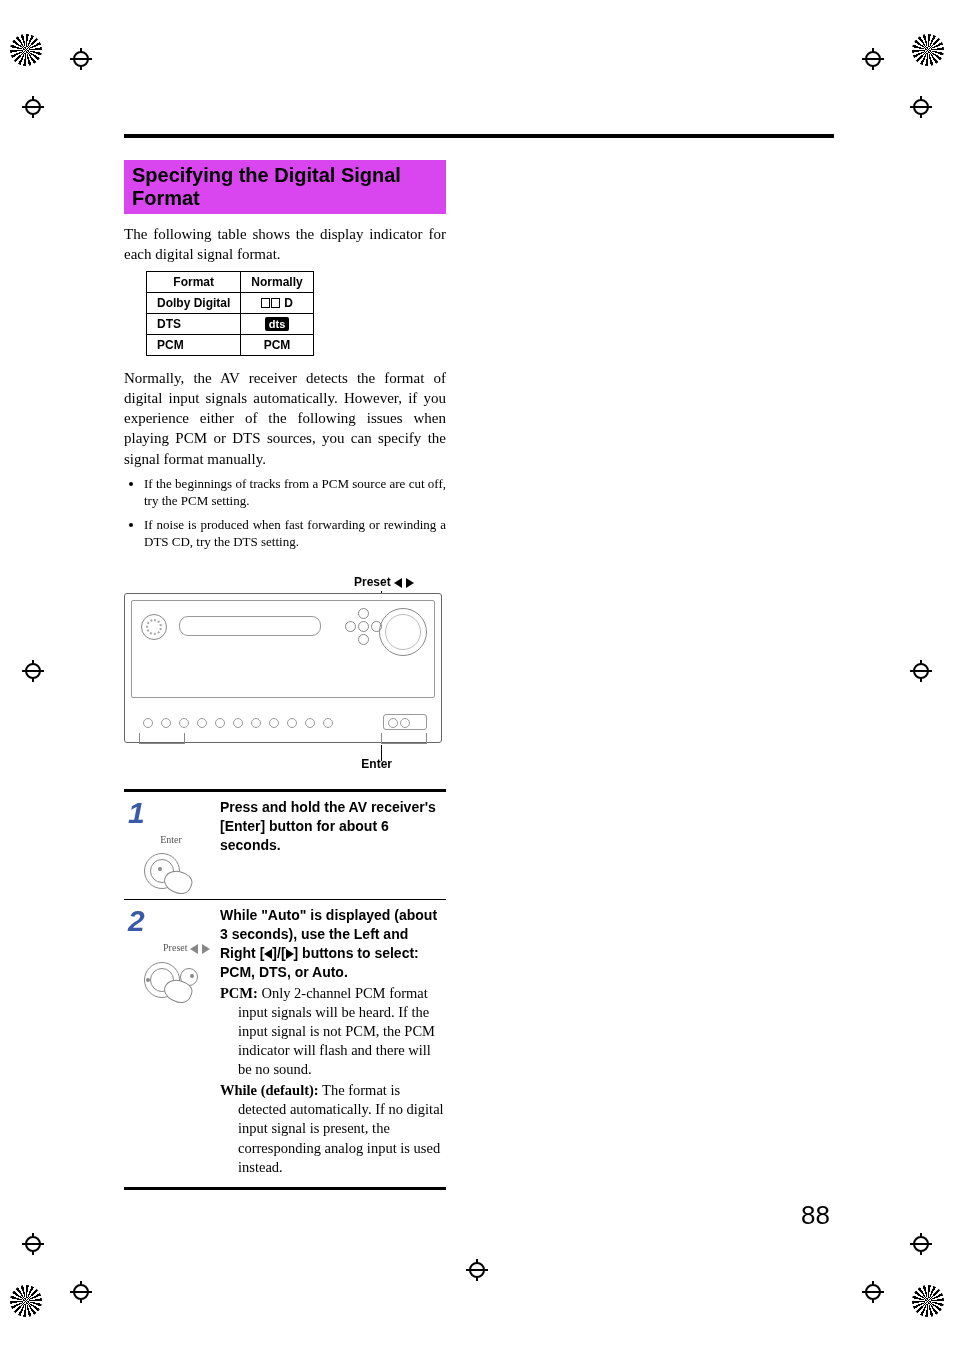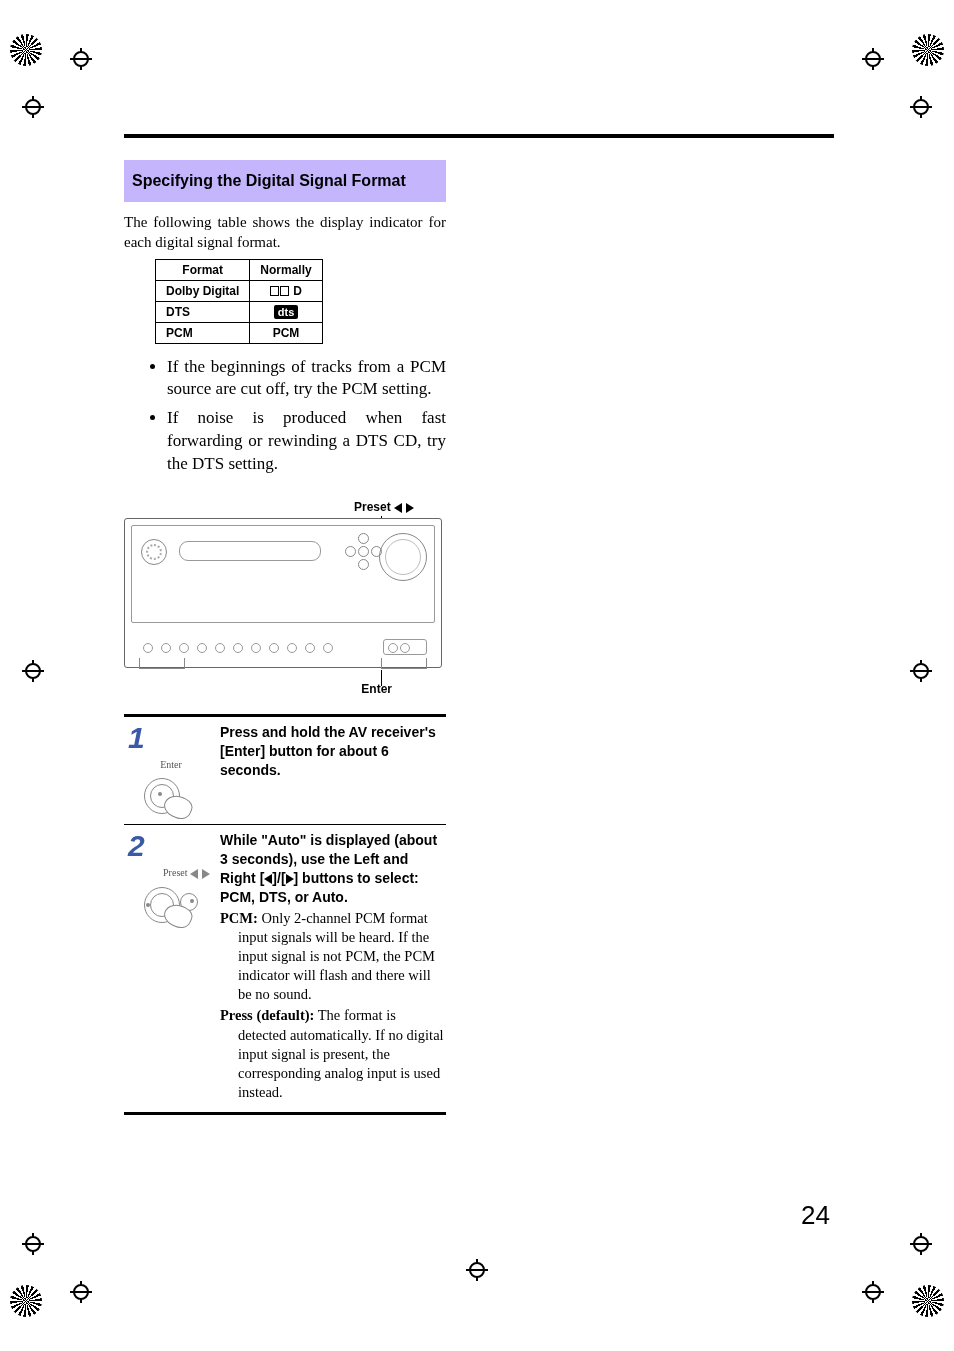--- a/index.html
+++ b/index.html
@@ -13,34 +13,34 @@
   .cross::before,.cross::after{content:"";position:absolute;background:#000;}
   .cross::before{left:50%;top:0;width:2px;height:100%;transform:translateX(-50%);}
   .cross::after{top:50%;left:0;height:2px;width:100%;transform:translateY(-50%);}
   .cross .ring{position:absolute;inset:3px;border:2px solid #000;border-radius:50%;background:#fff;}
   
   .page{position:absolute;left:124px;top:128px;width:710px;}
   .col{width:322px;} 
   .pg-title{font-family:Arial,Helvetica,sans-serif;font-weight:bold;font-size:20px;}
   .pg-title .cont{font-weight:normal;font-style:italic;}
   .rule-thick{border:0;border-top:4px solid #000;margin:6px 0 22px 0;}
-  .subhead{background:#c4b5fd;font-family:Arial,Helvetica,sans-serif;font-weight:bold;
-    font-size:16px;padding:12px 8px;display:inline-block;width:306px;}
+  .subhead{background:#d946ef;font-family:Arial,Helvetica,sans-serif;font-weight:bold;
+    font-size:20px;padding:4px 8px;display:inline-block;width:306px;}
   .intro{font-size:15px;line-height:1.35;margin:10px 0 6px 0;text-align:justify;}
   
-  table.fmt{border-collapse:collapse;margin:4px 0 12px 31px;font-family:Arial,Helvetica,sans-serif;font-size:12px;}
+  table.fmt{border-collapse:collapse;margin:4px 0 12px 22px;font-family:Arial,Helvetica,sans-serif;font-size:12px;}
   table.fmt th,table.fmt td{border:1px solid #000;padding:3px 10px;text-align:center;font-weight:bold;}
   table.fmt td.lbl{text-align:left;}
   .dolby{font-family:Arial,Helvetica,sans-serif;font-weight:bold;letter-spacing:0;}
   .sq{display:inline-block;width:7px;height:8px;border:1.6px solid #000;margin-right:1px;vertical-align:-1px;}
   .dts-badge{display:inline-block;background:#000;color:#fff;font-weight:bold;font-size:11px;
     padding:0 4px;border-radius:2px;line-height:14px;}
   .body-p{font-size:15px;line-height:1.35;margin:0 0 6px 0;text-align:justify;}
   ul.bul{margin:4px 0 0 0;padding:0 0 0 20px;}
-  ul.bul li{font-size:17px;line-height:1.35;margin-bottom:6px;text-align:justify;margin-left:23px;}
+  ul.bul li{font-size:13px;line-height:1.35;margin-bottom:6px;text-align:justify;}
   
   .diagram{margin:24px 0 6px 0;width:318px;}
   .dlabel{font-family:Arial,Helvetica,sans-serif;font-weight:bold;font-size:12px;text-align:center;}
   .tri{display:inline-block;width:0;height:0;vertical-align:middle;}
   .tri.l{border-top:5px solid transparent;border-bottom:5px solid transparent;border-right:8px solid #000;margin-right:2px;}
   .tri.r{border-top:5px solid transparent;border-bottom:5px solid transparent;border-left:8px solid #000;margin-left:2px;}
   .receiver{border:1px solid #666;border-radius:3px;height:148px;position:relative;background:#fff;margin-top:4px;}
   .receiver .panel{position:absolute;inset:6px 6px 44px 6px;border:1px solid #999;border-radius:2px;}
   .receiver .knob-sm{position:absolute;width:24px;height:24px;border:1.5px solid #888;border-radius:50%;left:16px;top:20px;}
   .receiver .knob-sm::after{content:"";position:absolute;inset:4px;border:2px dotted #aaa;border-radius:50%;}
@@ -155,20 +155,21 @@
           <span class="dts-badge">dts</span>
         </td>
       </tr>
       <tr>
         <td class="lbl">PCM</td>
         <td>PCM</td>
       </tr>
     </tbody>
       </table>
 
+    <p class="body-p">Normally, the AV receiver detects the format of digital input signals automatically. However, if you experience either of the following issues when playing PCM or DTS sources, you can specify the signal format manually.</p>
     <ul class="bul">
       <li>If the beginnings of tracks from a PCM source are cut off, try the PCM setting.</li>
       <li>If noise is produced when fast forwarding or rewinding a DTS CD, try the DTS setting.</li>
     </ul>
 
     
     <div class="diagram" style="position:relative;">
       <div class="dlabel" style="text-align:right;padding-right:28px;">
         <span>Preset</span>
         <span class="tri l"></span><span class="tri r"></span>
@@ -241,22 +242,22 @@
           </div>
         </div>
         <div class="steptext">
           <div class="sbold">
             <span>While "Auto" is displayed (about 3 seconds), use the Left and Right [</span><span class="tri-inline-l"></span><span>]/[</span><span class="tri-inline-r"></span><span>] buttons to select: PCM, DTS, or Auto.</span>
           </div>
           <div class="sdef" style="padding-left:18px;text-indent:-18px;">
             <b>PCM:</b><span> Only 2-channel PCM format input signals will be heard. If the input signal is not PCM, the PCM indicator will flash and there will be no sound.</span>
           </div>
           <div class="sdef" style="padding-left:18px;text-indent:-18px;">
-            <b>Press (default):</b><span> The format is detected automatically. If no digital input signal is present, the corresponding analog input is used instead.</span>
+            <b>While (default):</b><span> The format is detected automatically. If no digital input signal is present, the corresponding analog input is used instead.</span>
           </div>
         </div>
       </div>
     </div>
 
   </div>
 </div>
 
-<div class="pgno">24</div>
+<div class="pgno">88</div>
 
 </body></html>

